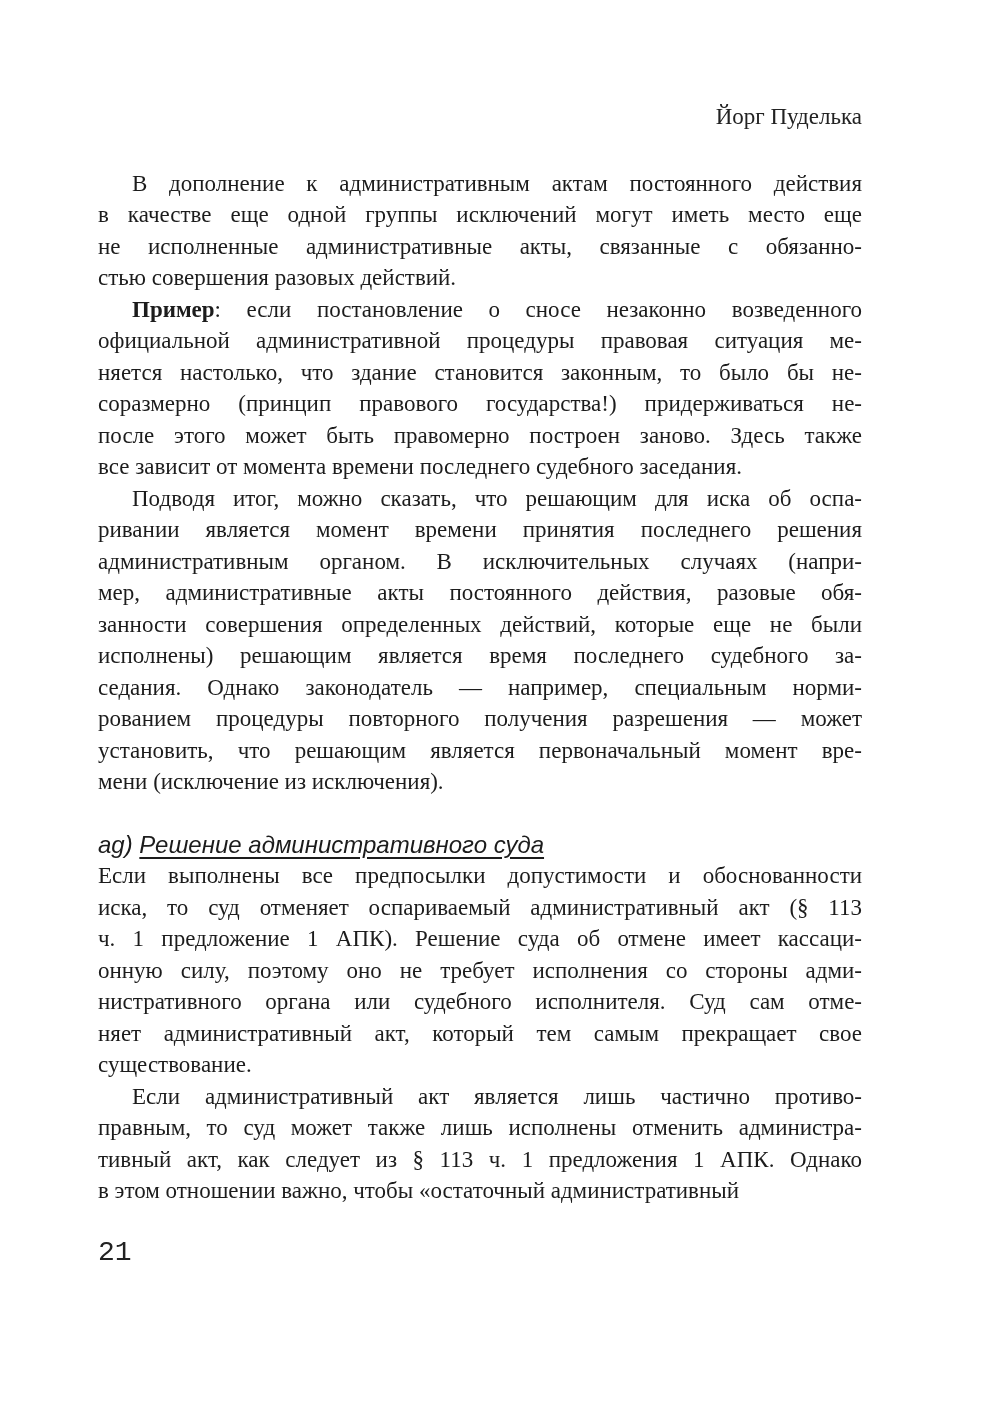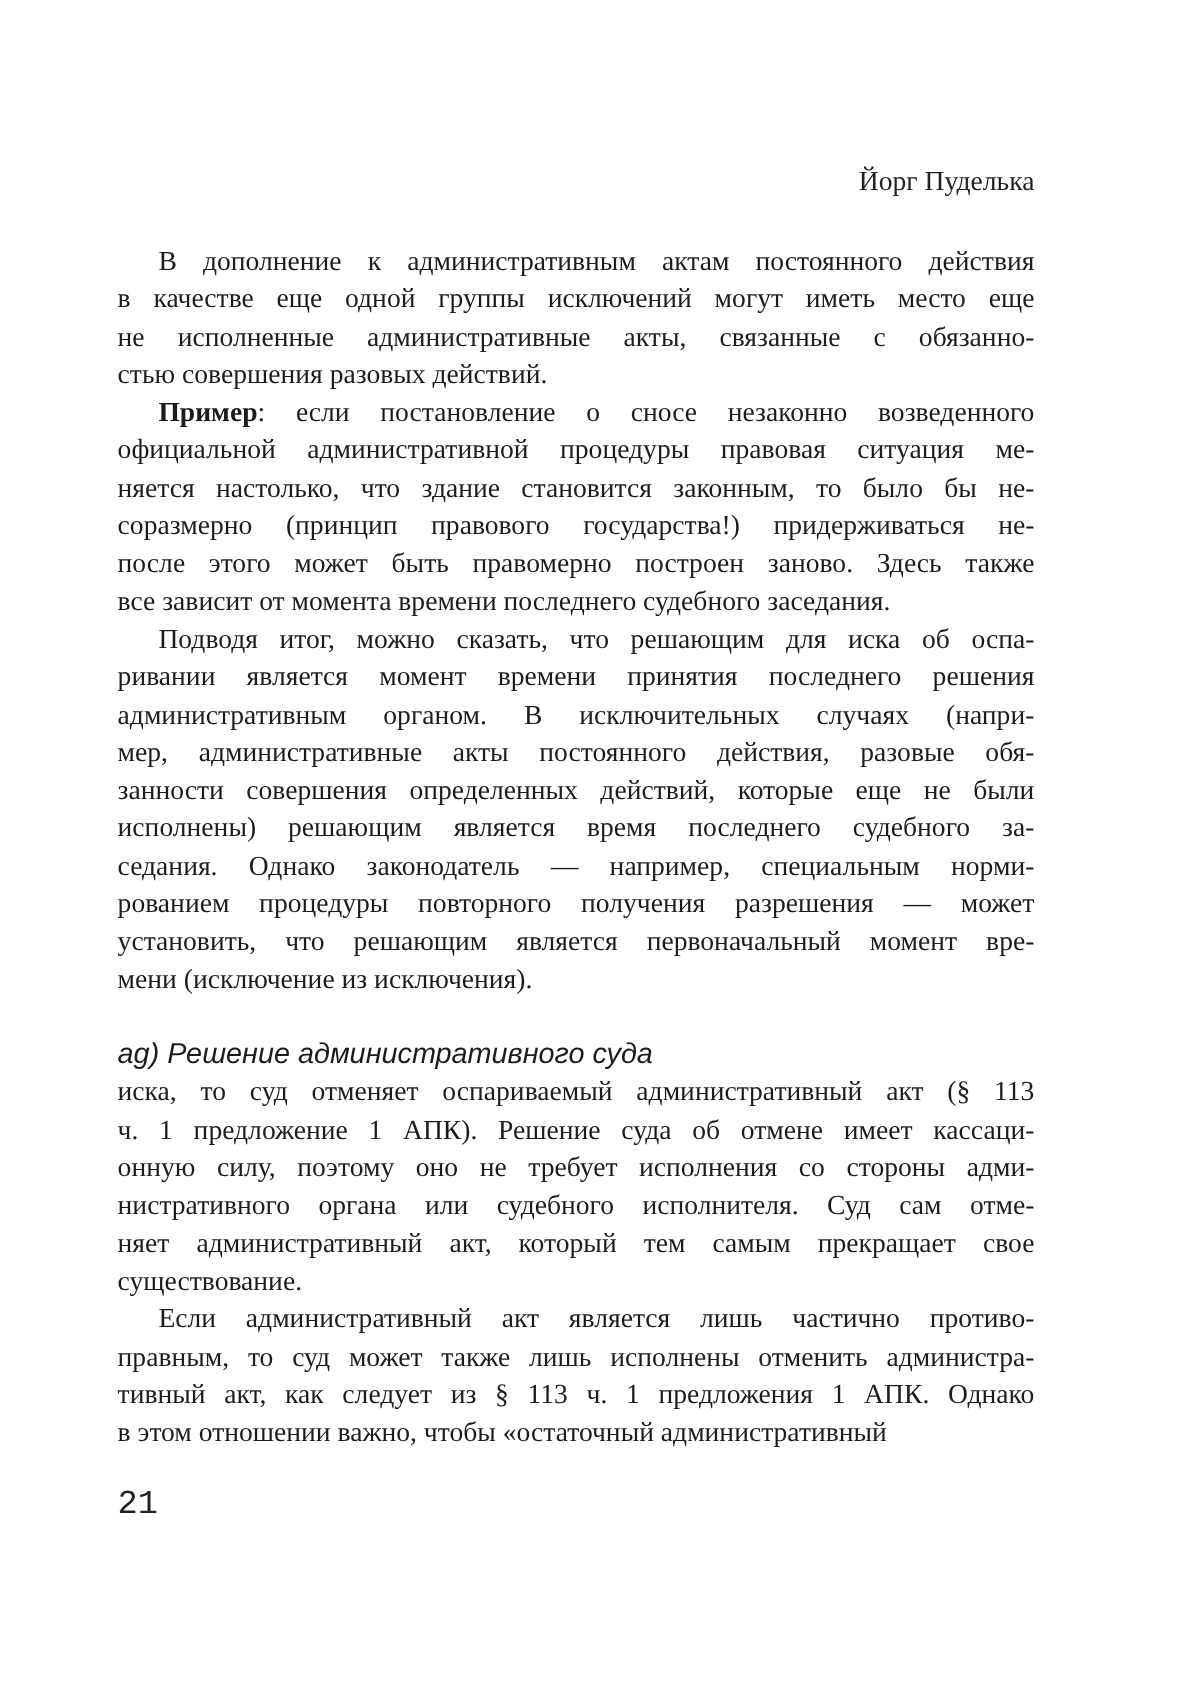--- a/index.html
+++ b/index.html
@@ -9,21 +9,20 @@
     background: #ffffff;
     font-family: "Liberation Serif", "DejaVu Serif", serif;
     color: #1c1c1c;
     overflow: hidden;
   }
   .page {
     position: relative;
     width: 1000px;
     height: 1190px;
     background: #ffffff;
-    margin-top: 34px;
   }
   .content {
     position: absolute;
     left: 98px;
     top: 0;
     width: 764px;
   }
   .running-head {
     margin-top: 101px;
     text-align: right;
@@ -54,20 +53,21 @@
   .subheading {
     margin: 31px 0 0 0;
     font-family: "Liberation Sans", "DejaVu Sans", sans-serif;
     font-style: italic;
     font-weight: normal;
     font-size: 24px;
     line-height: 31.5px;
     color: #1c1c1c;
   }
   .heading-title {
+    text-decoration: underline;
     text-underline-offset: 4px;
     text-decoration-thickness: 1.5px;
   }
   .page-number {
     margin-top: 30px;
     text-align: left;
     font-size: 28px;
     line-height: 31px;
     color: #222222;
     font-family: Liberation Mono, monospace;
@@ -112,20 +112,21 @@
             <span class="line last">мени (исключение из исключения).</span>
           </p>
         </div>
 
       <h3 class="subheading">
         <span class="heading-prefix">ag) </span><span class="heading-title">Решение административного суда</span>
       </h3>
 
       <div id="paras-after">
           <p class="para">
+            <span class="line">Если выполнены все предпосылки допустимости и обоснованности</span>
             <span class="line">иска, то суд отменяет оспариваемый административный акт (§ 113</span>
             <span class="line">ч. 1 предложение 1 АПК). Решение суда об отмене имеет кассаци-</span>
             <span class="line">онную силу, поэтому оно не требует исполнения со стороны адми-</span>
             <span class="line">нистративного органа или судебного исполнителя. Суд сам отме-</span>
             <span class="line">няет административный акт, который тем самым прекращает свое</span>
             <span class="line last">существование.</span>
           </p>
           <p class="para indent">
             <span class="line">Если административный акт является лишь частично противо-</span>
             <span class="line">правным, то суд может также лишь исполнены отменить администра-</span>

